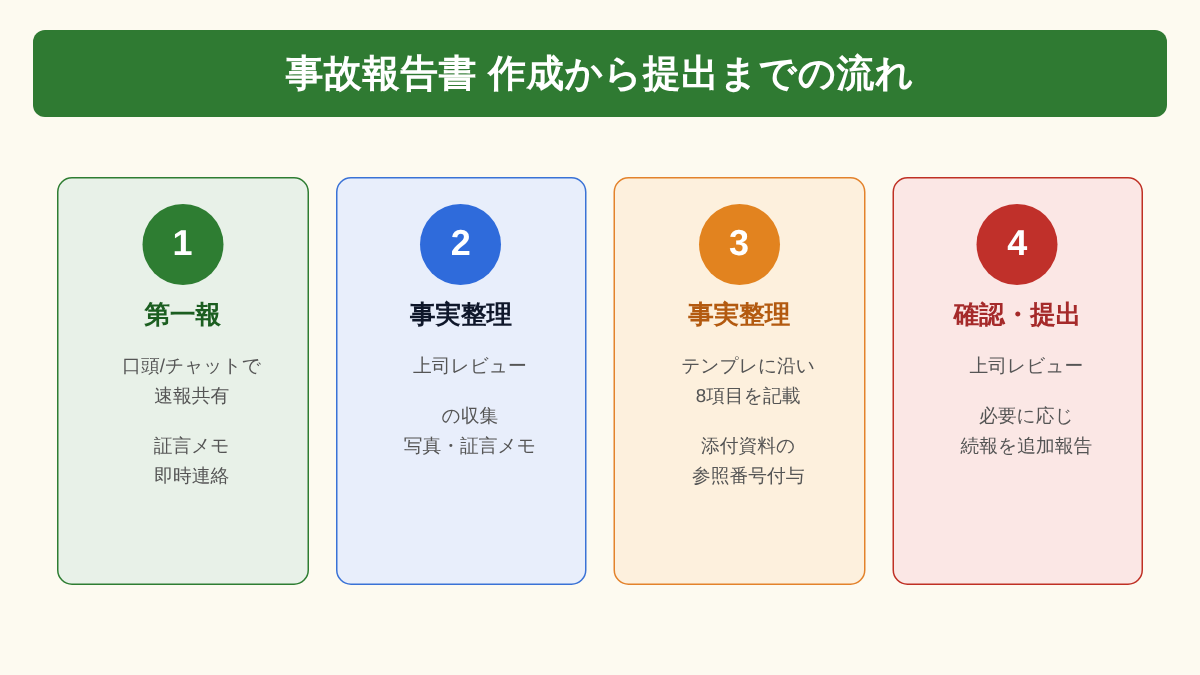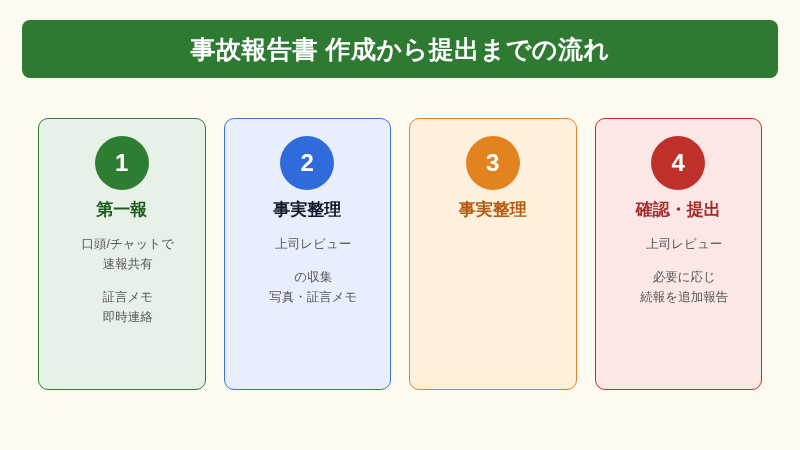--- a/index.html
+++ b/index.html
@@ -150,20 +150,30 @@
         <div class="body-block">
           <div class="body-line">の収集</div>
           <div class="body-line">写真・証言メモ</div>
         </div>
       </div>
     </div>
 
     <div class="card c3">
       <div class="step-circle">3</div>
       <div class="card-title">事実整理</div>
+      <div class="card-body">
+        <div class="body-block">
+          <div class="body-line">テンプレに沿い</div>
+          <div class="body-line">8項目を記載</div>
+        </div>
+        <div class="body-block">
+          <div class="body-line">添付資料の</div>
+          <div class="body-line">参照番号付与</div>
+        </div>
+      </div>
     </div>
 
     <div class="card c4">
       <div class="step-circle">4</div>
       <div class="card-title">確認・提出</div>
       <div class="card-body">
         <div class="body-block">
           <div class="body-line">上司レビュー</div>
         </div>
         <div class="body-block">

